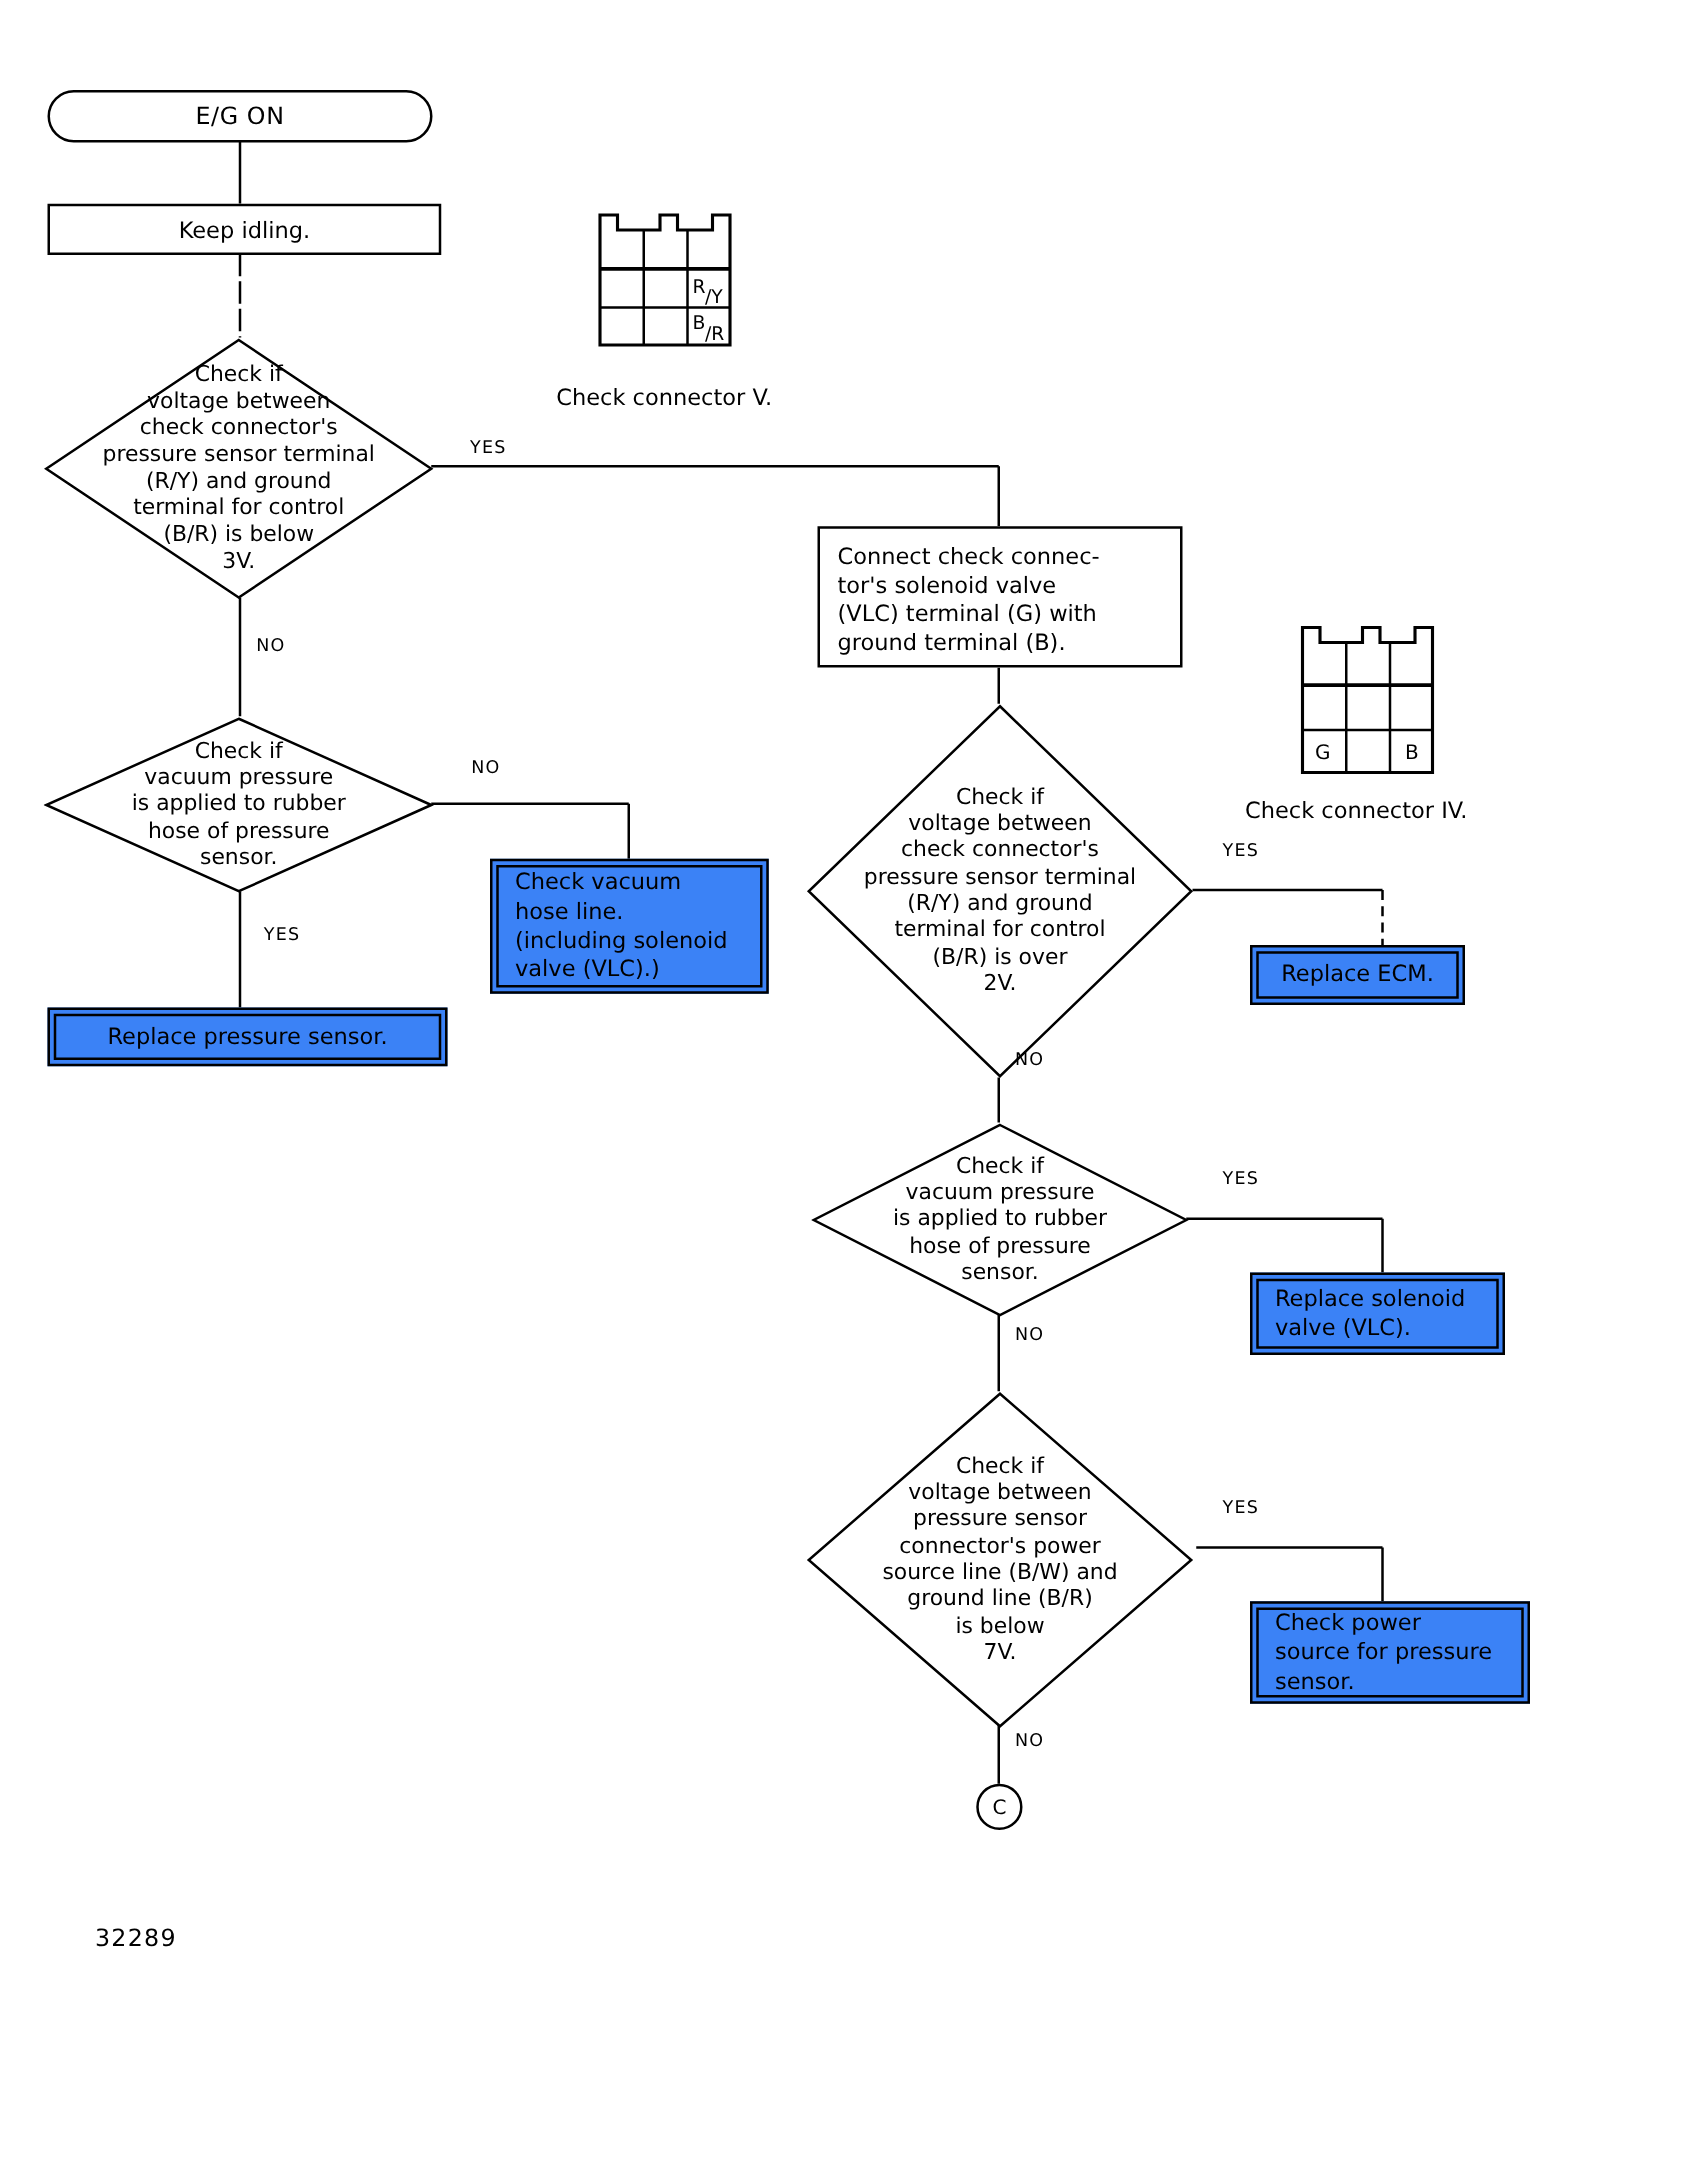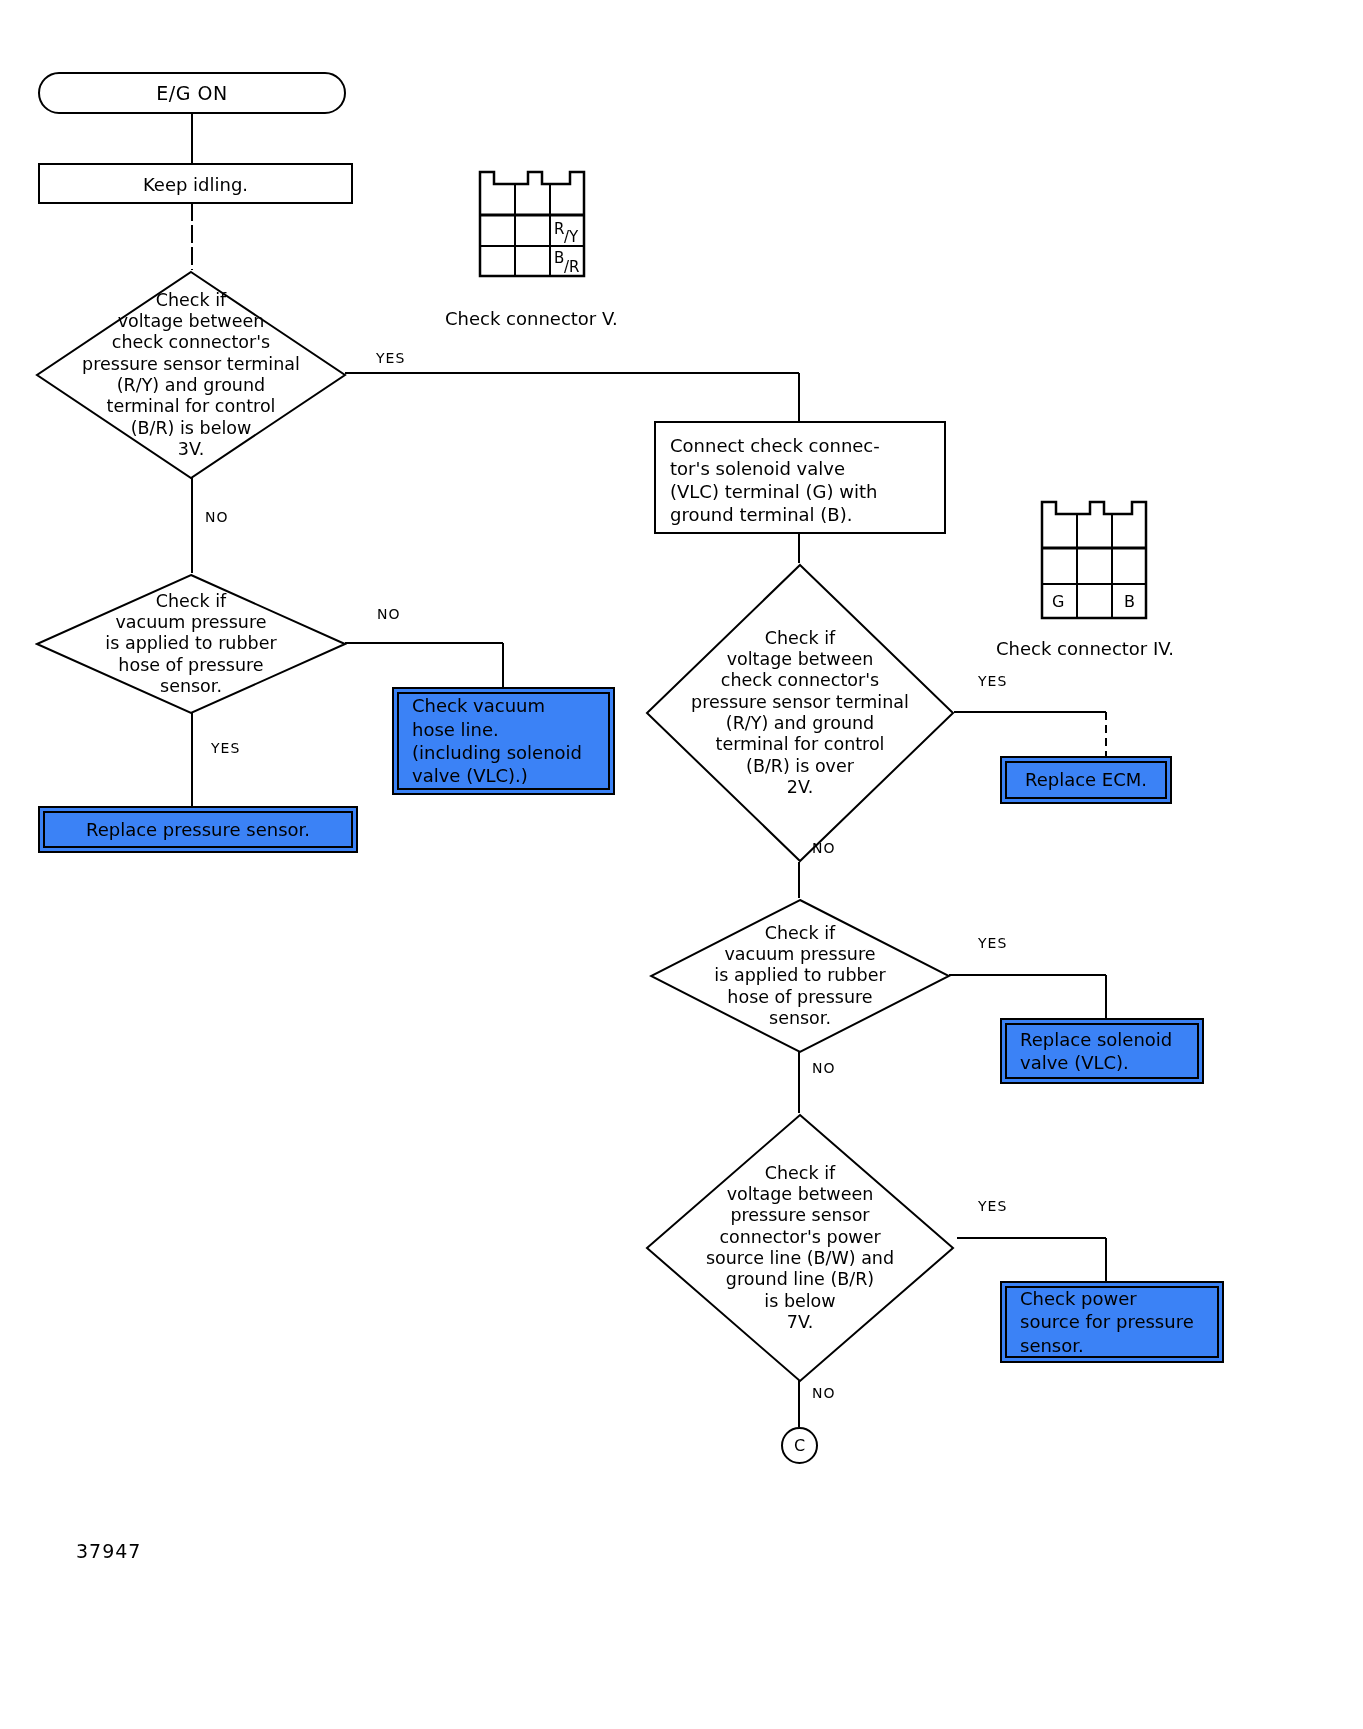--- a/index.html
+++ b/index.html
@@ -297,15 +297,15 @@
       <line x1="37" y1="14" x2="37" y2="118" stroke="#000" stroke-width="2"></line>
       <line x1="72" y1="14" x2="72" y2="118" stroke="#000" stroke-width="2"></line>
       <line x1="2" y1="48" x2="106" y2="48" stroke="#000" stroke-width="3"></line>
       <line x1="2" y1="84" x2="106" y2="84" stroke="#000" stroke-width="2"></line>
       <text x="12" y="107" font-family="DejaVu Sans, sans-serif" font-size="16" fill="#000">G</text>
       <text x="84" y="107" font-family="DejaVu Sans, sans-serif" font-size="16" fill="#000">B</text>
     </svg>
   </div>
   <div class="caption" style="left:996px;top:638px;">Check connector IV.</div>
 
-  <div class="figno" style="left:76px;top:1540px;">37947</div>
+  <div class="figno" style="left:76px;top:1540px;">32289</div>
 
 </div>
 
 </body></html>

